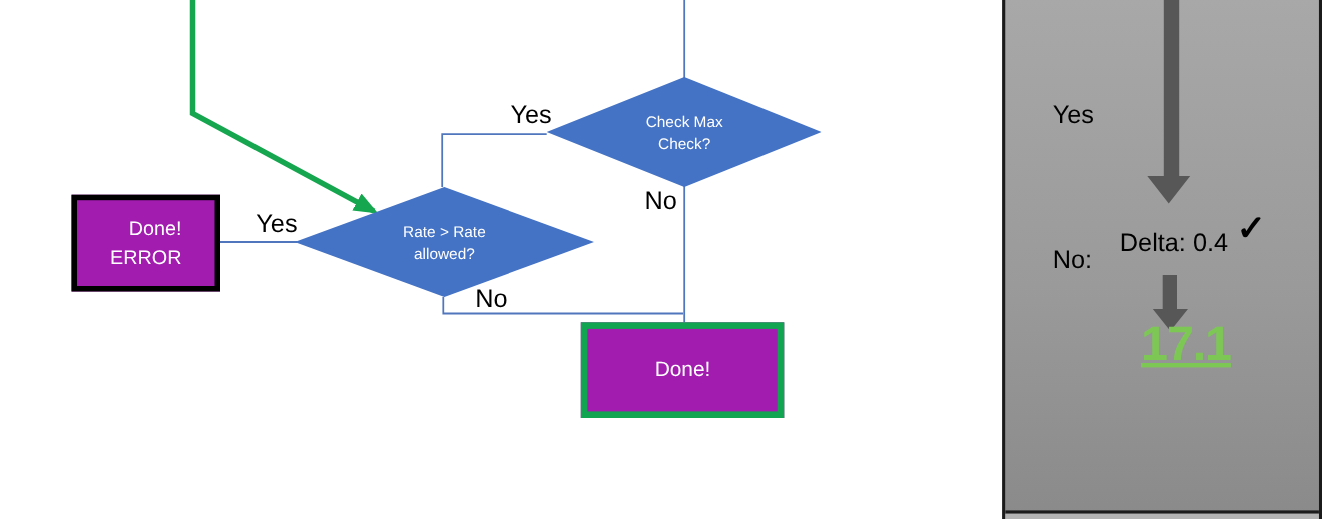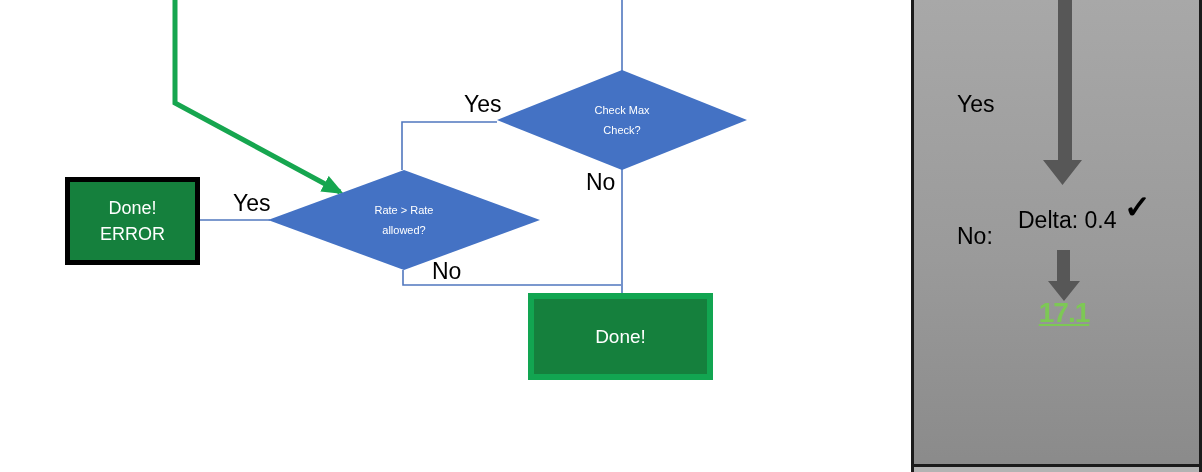--- a/index.html
+++ b/index.html
@@ -8,28 +8,28 @@
     background:#ffffff;font-family:"Liberation Sans",sans-serif;
   }
   
   .connectors{position:absolute;left:0;top:0;z-index:1;}
   .conn{stroke:#5077BE;stroke-width:1.6;fill:none;}
   .green-line{stroke:#16A64F;stroke-width:5;fill:none;}
   .diamond{
     position:absolute;z-index:2;background:#4472C4;
     clip-path:polygon(50% 0,100% 50%,50% 100%,0 50%);
     display:flex;align-items:center;justify-content:center;
-    color:#fff;font-size:11px;line-height:20px;text-align:center;
+    color:#fff;font-size:14px;line-height:20px;text-align:center;
   }
   .diamond1{left:497px;top:70px;width:250px;height:100px;}
   .diamond2{left:268px;top:170px;width:272px;height:100px;}
   .flowbox{
-    position:absolute;z-index:2;background:#15803d;box-sizing:border-box;
+    position:absolute;z-index:2;background:#a21caf;box-sizing:border-box;
     display:flex;align-items:center;justify-content:center;
-    color:#fff;text-align:center;
+    color:#fff;text-align:right;
   }
   .box-error{left:65px;top:177px;width:135px;height:88px;border:5px solid #000;
     font-size:18px;line-height:26px;}
   .box-done{left:528px;top:293px;width:185px;height:87px;border:6px solid #12A551;
     font-size:19px;}
   .branch-label{
     position:absolute;z-index:3;color:#000;font-size:23px;line-height:24px;
   }
   .lbl-yes1{left:464px;top:92px;}
   .lbl-no1{left:586px;top:170px;}
@@ -41,22 +41,22 @@
     box-sizing:border-box;border-left:3px solid #1b1b1b;border-right:3px solid #1b1b1b;
     background:linear-gradient(180deg,#a8a8a8 0%,#9a9a9a 55%,#8a8a8a 100%);
   }
   .panel-arrows{position:absolute;left:0;top:0;}
   .panel-text{position:absolute;color:#000;font-size:23px;line-height:24px;}
   .p-yes{left:43px;top:92px;}
   .p-no{left:43px;top:224px;}
   .p-delta{left:104px;top:208px;}
   .p-check{left:210px;top:190px;font-size:32px;font-weight:bold;line-height:34px;}
   .p-result{
-    left:95px;top:301px;width:110px;text-align:center;
-    color:#7DC855;font-size:28px;font-weight:bold;letter-spacing:-1px;text-decoration:underline;
+    left:95px;top:301px;width:110px;text-align:right;
+    color:#7DC855;font-size:44px;font-weight:bold;letter-spacing:-1px;text-decoration:underline;
   }
   .panel-bottom-line{position:absolute;left:0;right:0;top:464px;height:3px;background:#1b1b1b;}
   .panel-bottom-strip{position:absolute;left:0;right:0;top:467px;bottom:0;background:#b3b3b3;}
 </style>
 </head>
 <body>
 
 <div class="screen">
 
   <svg class="connectors" width="1202" height="472" viewBox="0 0 1202 472">

